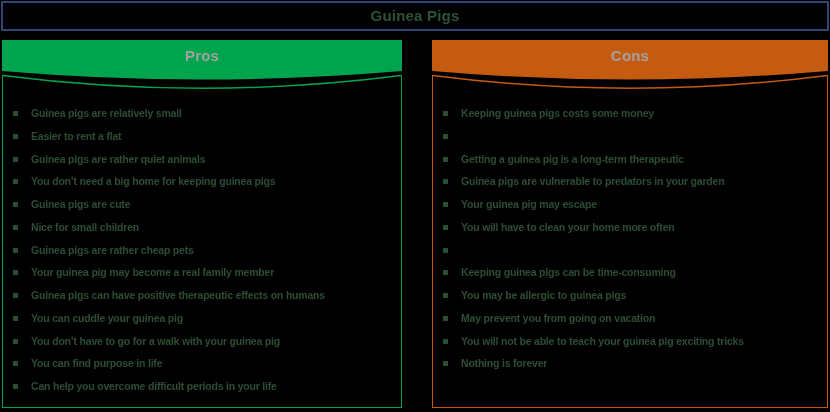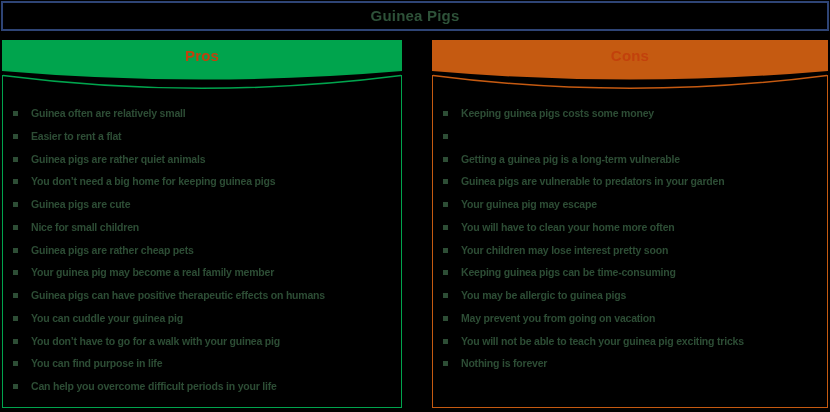--- a/index.html
+++ b/index.html
@@ -48,21 +48,21 @@
   .pros .fillpath  { fill: #00A44D; }
   .cons .fillpath  { fill: #C55A11; }
   .pros .curvepath { stroke: #00A44D; stroke-width: 1.5; fill: none; }
   .cons .curvepath { stroke: #C55A11; stroke-width: 1.5; fill: none; }
   .hdr-label {
     position: absolute;
     left: 0; right: 0; top: 0;
     height: 31px;
     line-height: 31px;
     text-align: center;
-    color: #c2410c;
+    color: #a3a3a3;
     font-size: 15px;
     font-weight: bold;
     letter-spacing: 0.2px;
   }
   .body {
     position: absolute;
     left: 0; right: 0;
     top: 35px; bottom: 0;
     border: 1.5px solid;
     border-top: none;
@@ -109,21 +109,21 @@
     <svg class="hdr-svg" width="400" height="62" viewBox="0 0 400 62" aria-hidden="true">
       <path class="fillpath" d="M0,0 H400 V31 Q200,48 0,31 Z"></path>
       <path class="curvepath" d="M1,35.5 Q200,61 399,35.5"></path>
     </svg>
     <div class="hdr-label">Pros</div>
     <div class="body">
       <ul class="items">
 
           <li class="item">
             <span class="bullet"></span>
-            <span class="txt">Guinea often are relatively small</span>
+            <span class="txt">Guinea pigs are relatively small</span>
           </li>
 
           <li class="item">
             <span class="bullet"></span>
             <span class="txt">Easier to rent a flat</span>
           </li>
 
           <li class="item">
             <span class="bullet"></span>
             <span class="txt">Guinea pigs are rather quiet animals</span>
@@ -195,41 +195,40 @@
             <span class="bullet"></span>
             <span class="txt">Keeping guinea pigs costs some money</span>
           </li>
 
           <li class="item">
             <span class="bullet"></span>
           </li>
 
           <li class="item">
             <span class="bullet"></span>
-            <span class="txt">Getting a guinea pig is a long-term vulnerable</span>
+            <span class="txt">Getting a guinea pig is a long-term therapeutic</span>
           </li>
 
           <li class="item">
             <span class="bullet"></span>
             <span class="txt">Guinea pigs are vulnerable to predators in your garden</span>
           </li>
 
           <li class="item">
             <span class="bullet"></span>
             <span class="txt">Your guinea pig may escape</span>
           </li>
 
           <li class="item">
             <span class="bullet"></span>
             <span class="txt">You will have to clean your home more often</span>
           </li>
 
           <li class="item">
             <span class="bullet"></span>
-            <span class="txt">Your children may lose interest pretty soon</span>
           </li>
 
           <li class="item">
             <span class="bullet"></span>
             <span class="txt">Keeping guinea pigs can be time-consuming</span>
           </li>
 
           <li class="item">
             <span class="bullet"></span>
             <span class="txt">You may be allergic to guinea pigs</span>

